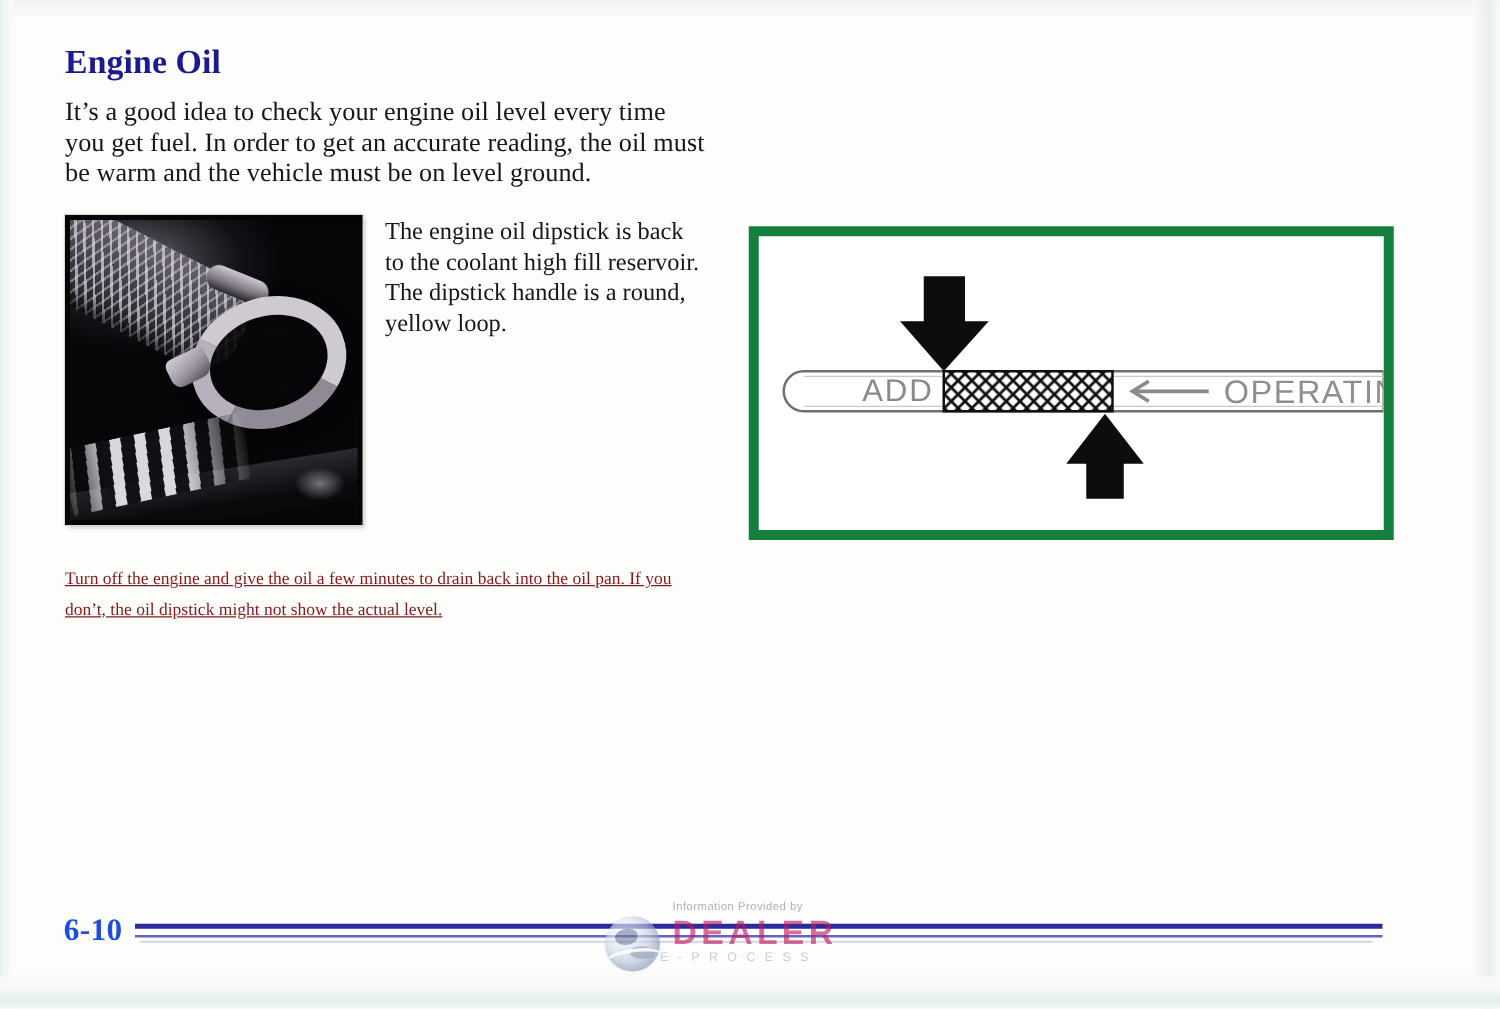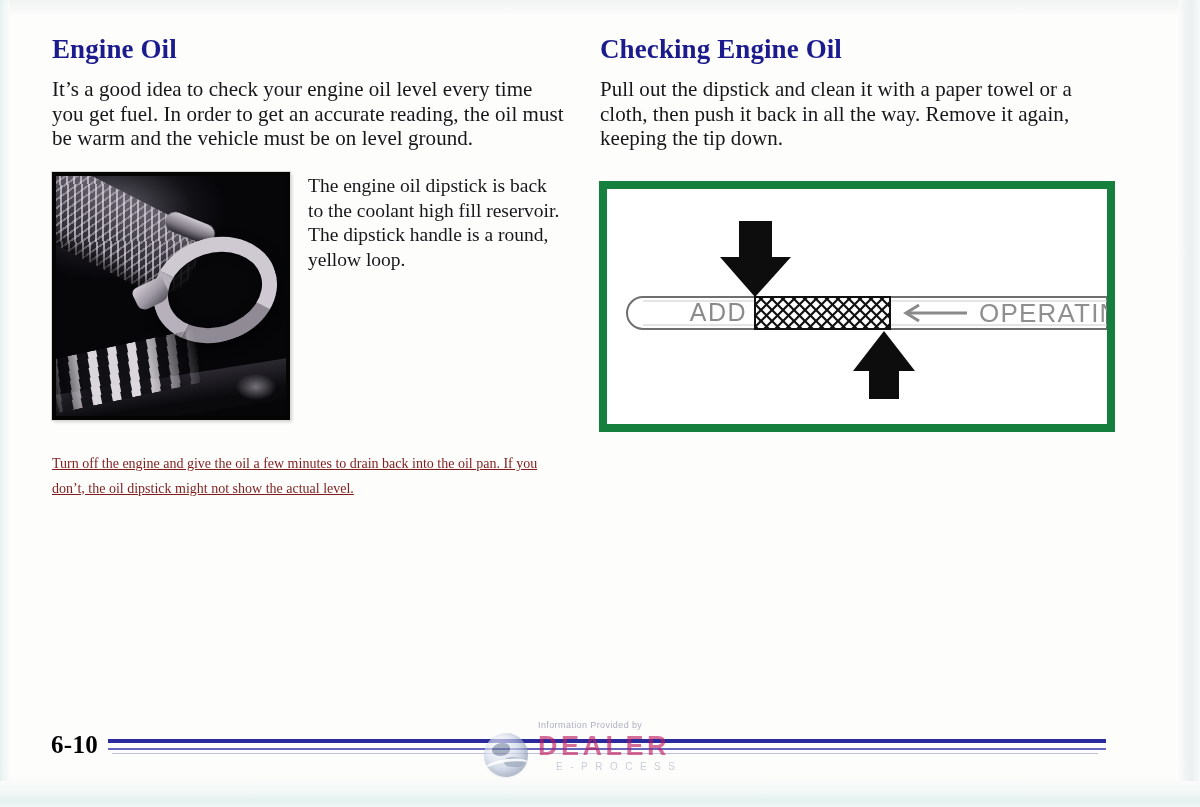--- a/index.html
+++ b/index.html
@@ -234,21 +234,21 @@
     width: 1200px;
     height: 60px;
   }
   .page-number {
     position: absolute;
     left: 51px;
     top: 5px;
     font-family: "Liberation Serif", serif;
     font-weight: bold;
     font-size: 25px;
-    color: #000000;
+    color: #1d4ed8;
     letter-spacing: .3px;
   }
   .rule-thick {
     position: absolute;
     left: 108px;
     top: 13px;
     width: 998px;
     height: 4px;
     background: #2a2a9c;
   }
@@ -327,21 +327,21 @@
     left: 54px; top: 11px;
     font-family: "Liberation Sans", sans-serif;
     font-weight: bold;
     font-size: 27px;
     letter-spacing: 3.5px;
     color: #be185d;
     white-space: nowrap;
   }
   .wm-eprocess {
     position: absolute;
-    left: 72px; top: 41px;
+    left: 44px; top: 41px;
     font-family: "Liberation Sans", sans-serif;
     font-size: 10px;
     letter-spacing: 7.5px;
     color: #aab0c4;
     white-space: nowrap;
   }
 </style>
 </head>
 <body>
 
@@ -368,24 +368,20 @@
         <div class="dark-bar"></div>
         <div class="fins"></div>
         <div class="glint"></div>
       </div>
     </div>
     <div class="photo-caption">The engine oil dipstick is back to the coolant high fill reservoir. The dipstick handle is a round, yellow loop.</div>
   </div>
 
   <div class="para-after-photo">Turn off the engine and give the oil a few minutes to drain back into the oil pan. If you don’t, the oil dipstick might not show the actual level.</div>
 
-  <div class="col-right">
-    <h1 class="section-heading">Checking Engine Oil</h1>
-    <p class="body-text">Pull out the dipstick and clean it with a paper towel or a cloth, then push it back in all the way. Remove it again, keeping the tip down.</p>
-  </div>
 
   <div class="figure-box">
     <svg class="fig-svg" width="500" height="247" viewBox="0 0 500 247">
       <defs>
         <pattern id="crosshatch" width="11" height="11" patternUnits="userSpaceOnUse">
           <rect width="11" height="11" fill="#ffffff"></rect>
           <path d="M -3 3 L 3 -3 M 0 11 L 11 0 M 8 14 L 14 8" stroke="#101010" stroke-width="2.2" fill="none"></path>
           <path d="M -3 8 L 3 14 M 0 0 L 11 11 M 8 -3 L 14 3" stroke="#101010" stroke-width="2.2" fill="none"></path>
         </pattern>
       </defs>

